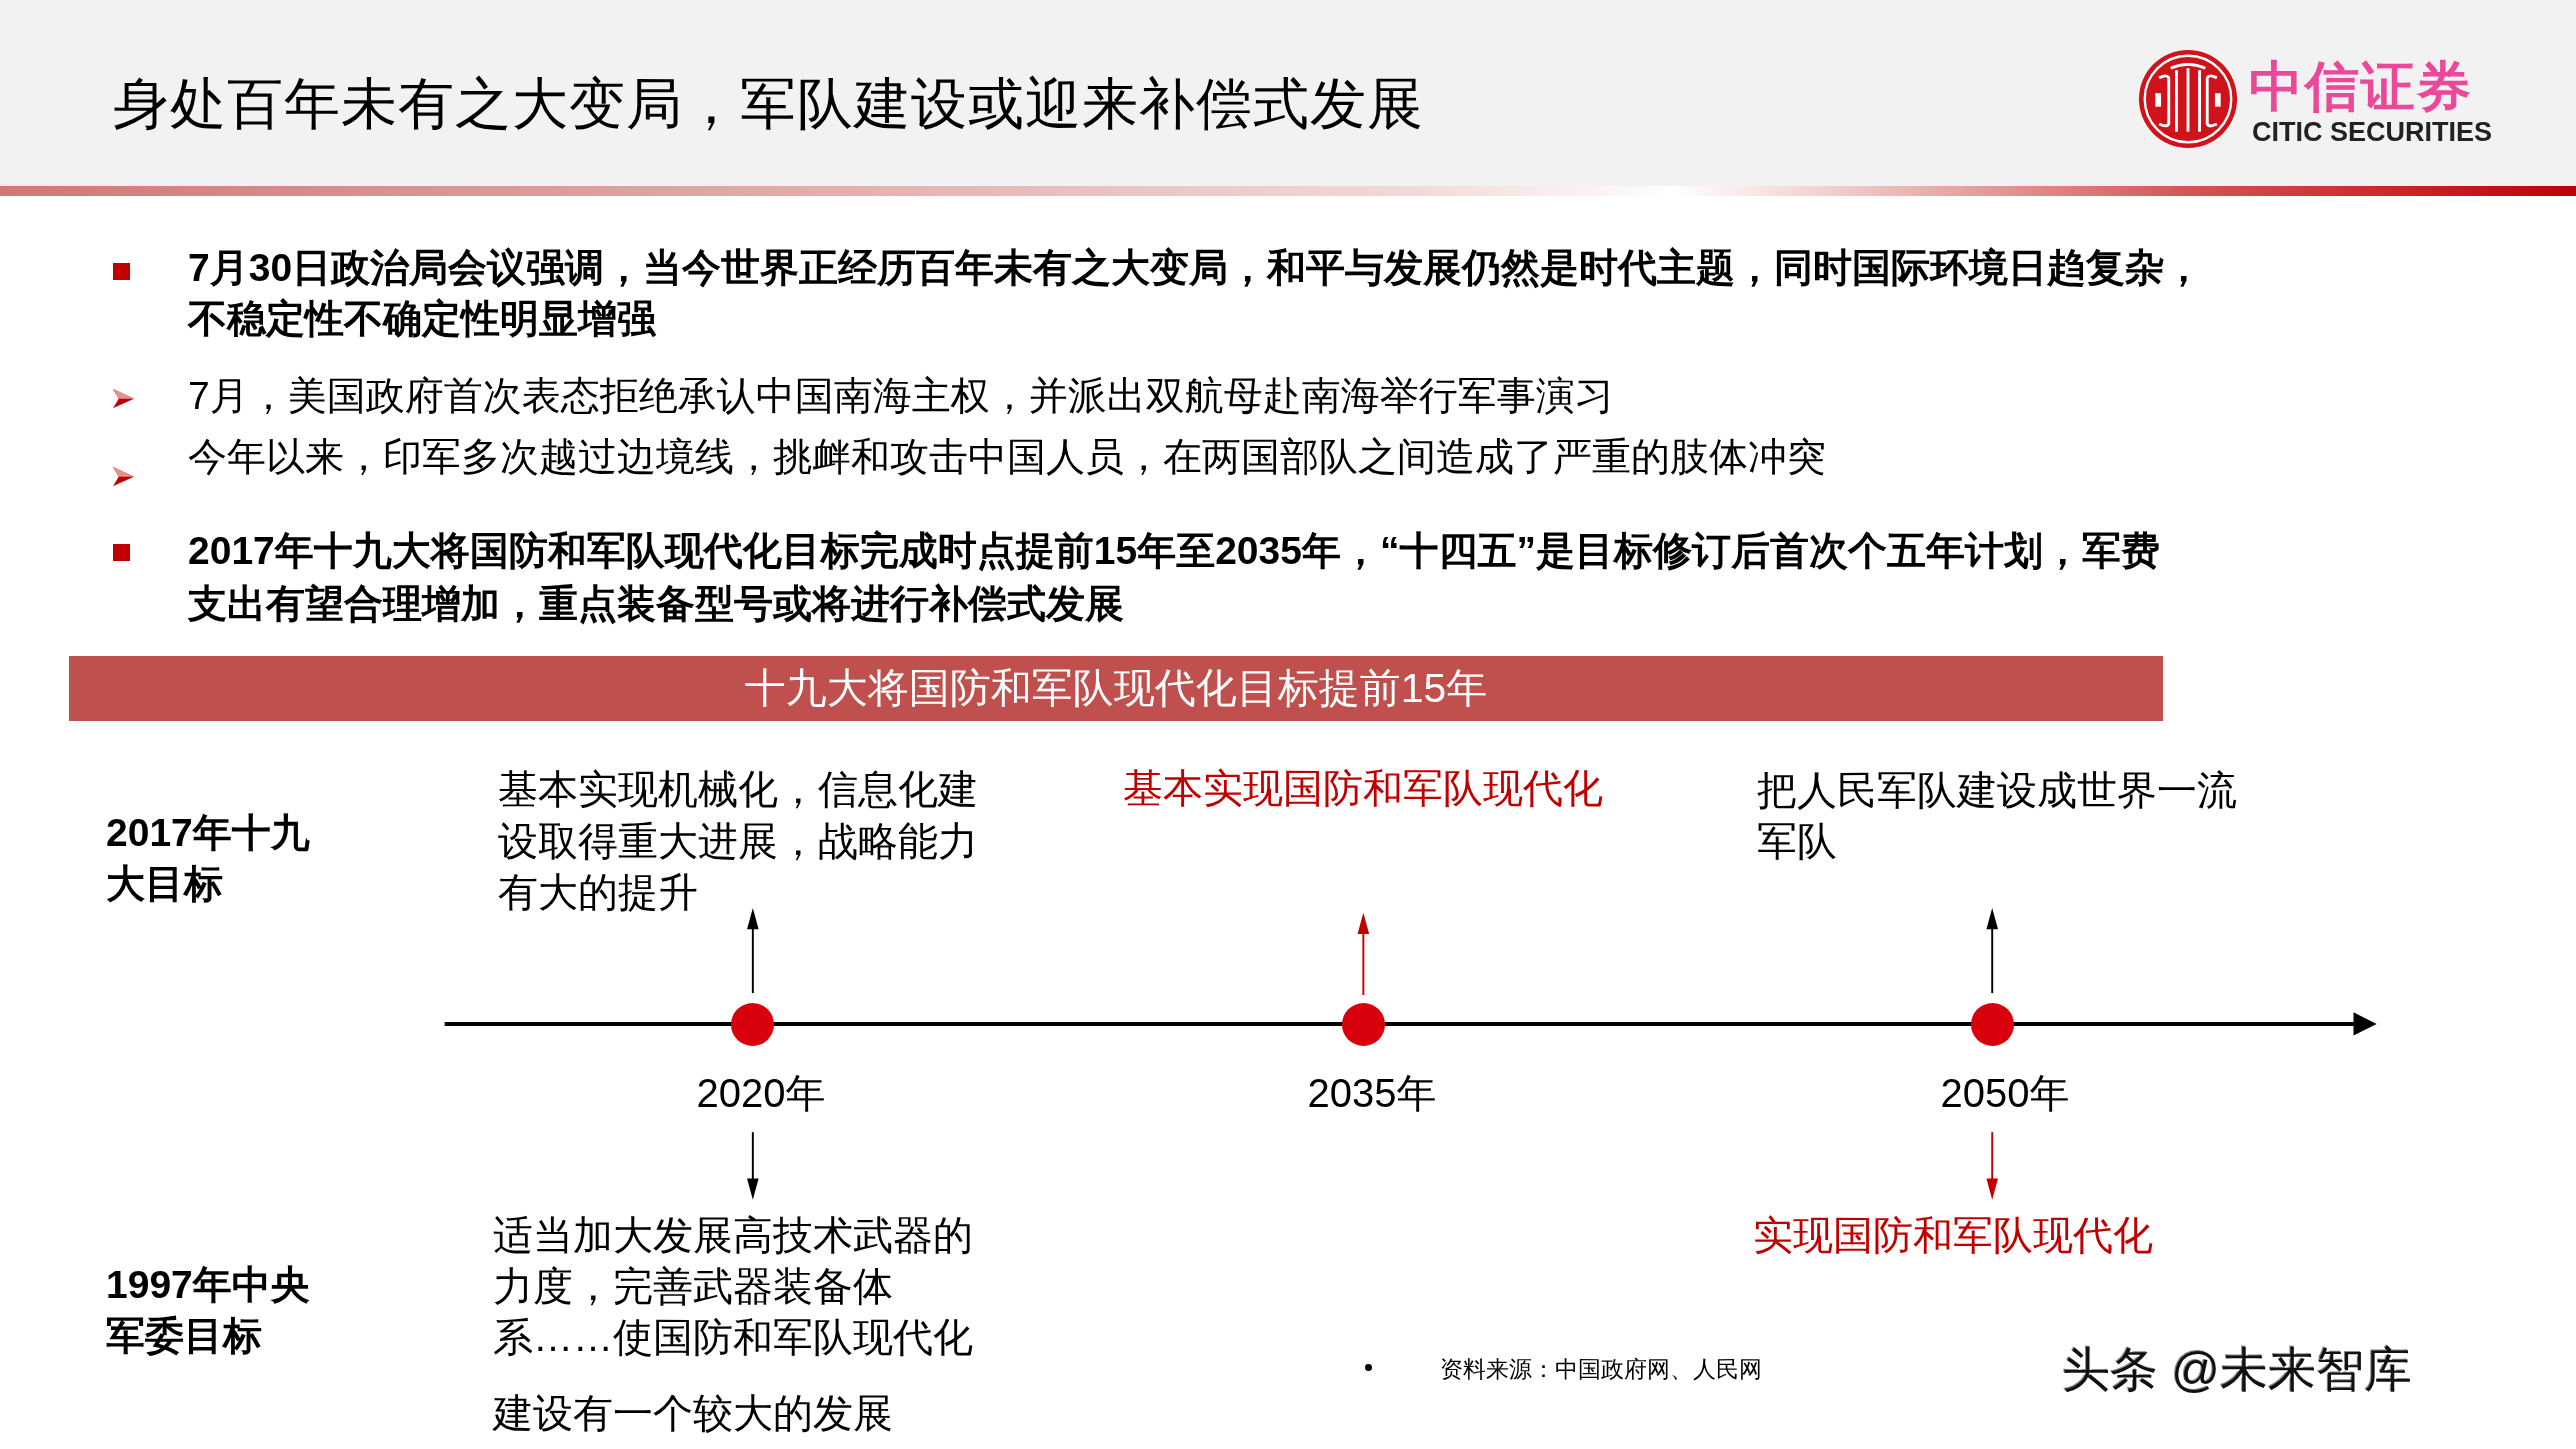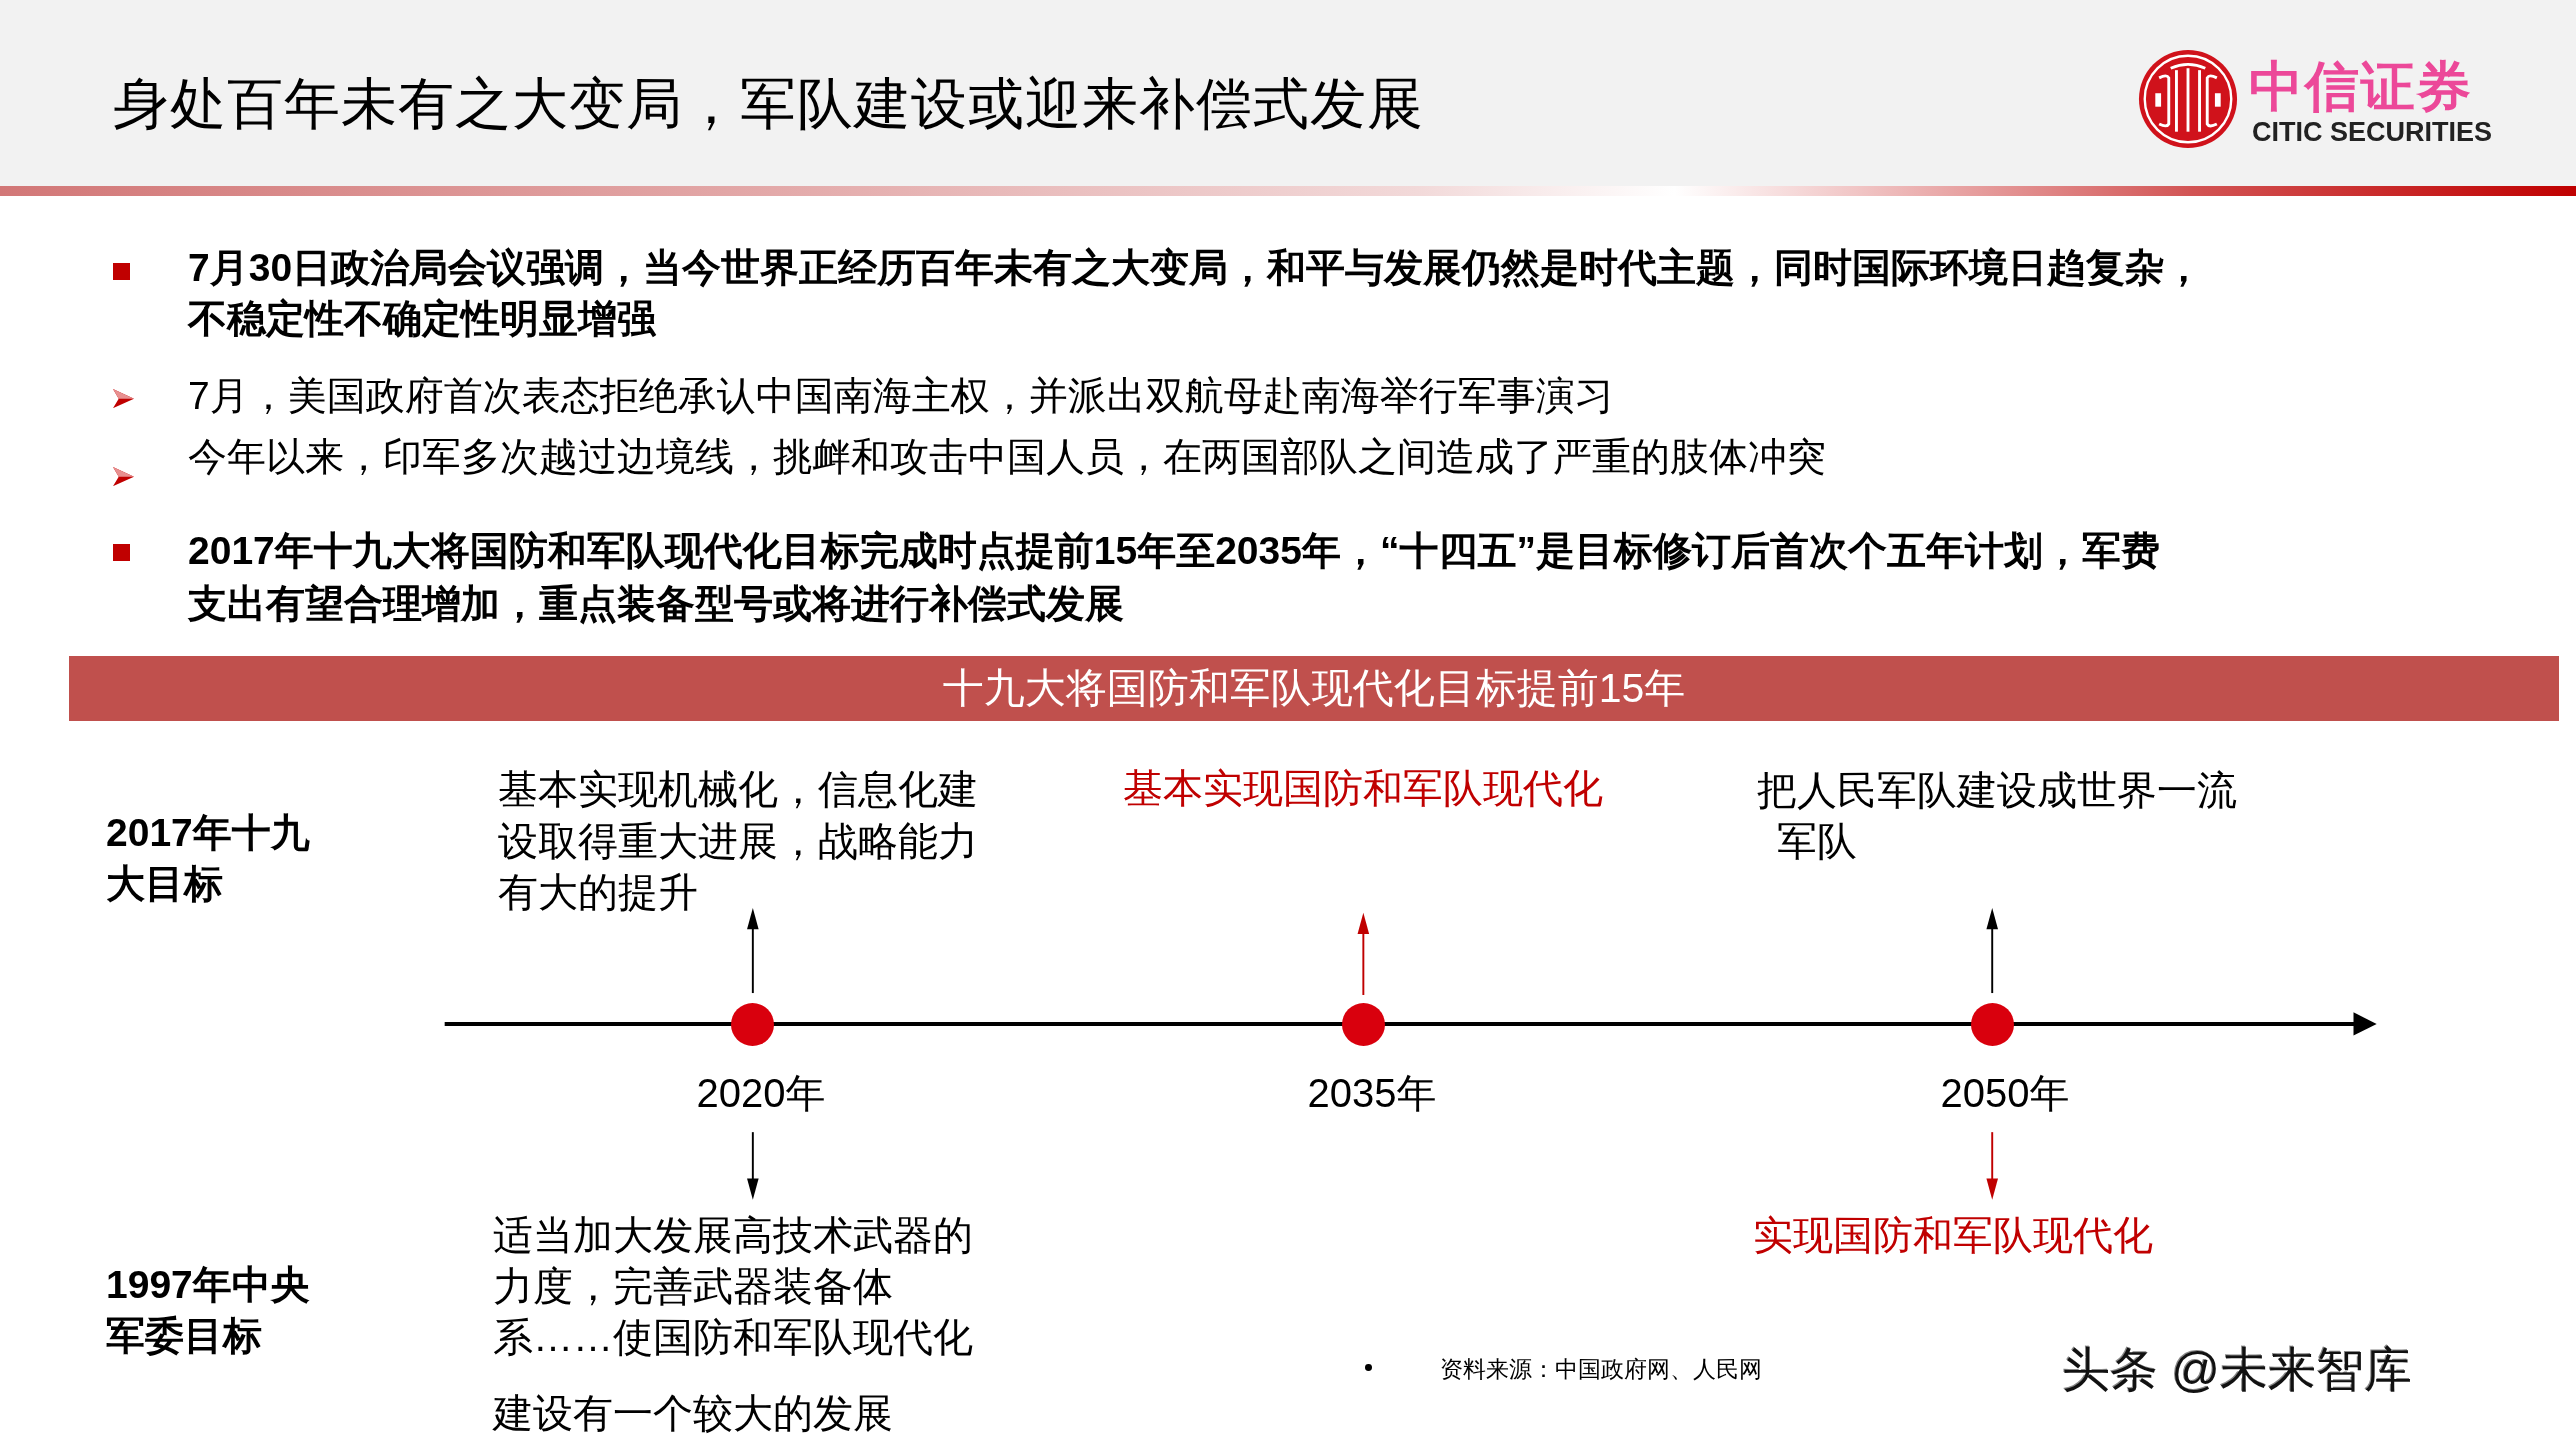--- a/index.html
+++ b/index.html
@@ -12,21 +12,21 @@
   .title { left:113px; top:70px; font-size:56px; line-height:68px; white-space:nowrap; font-weight:normal; letter-spacing:1px; }
   .logo-circle { left:2138px; top:49px; width:100px; height:100px; }
   .logo-cn { left:2249px; top:56px; font-family:"DejaVu Serif","Liberation Serif",serif; font-size:54px; font-weight:bold; line-height:60px; color:#ec4899; letter-spacing:1.9px; white-space:nowrap; }
   .logo-en { left:2252px; top:117px; font-size:27px; font-weight:bold; line-height:31px; color:#222; white-space:nowrap; letter-spacing:0px; }
 
   .bullet-sq { width:17.4px; height:17.4px; background:#C00000; }
   .bullet-arrow { width:21px; height:19.3px; }
   .btext { font-size:39px; line-height:52px; white-space:nowrap; }
   .btext.bold { font-weight:bold; }
 
-  .banner { left:69px; top:656px; width:2490px; height:65px; background:#C0504D; color:#fff;
+  .banner { left:69px; top:656px; width:2094px; height:65px; background:#C0504D; color:#fff;
             font-size:41px; line-height:65px; text-align:center; }
 
   .tl-text { font-size:40px; line-height:51px; white-space:nowrap; }
   .tl-label { font-size:39px; line-height:51px; font-weight:bold; white-space:nowrap; }
   .red { color:#C00000; }
   .year { font-size:40px; line-height:48px; white-space:nowrap; transform:translateX(-50%); }
   .source { left:1440px; top:1355px; font-size:23px; line-height:29px; white-space:nowrap; }
   .source-dot { left:1365px; top:1364px; width:6.8px; height:6.8px; border-radius:50%; background:#000; }
   .watermark { left:2062px; top:1326px; font-size:48px; line-height:87px; color:#111; white-space:nowrap;
                text-shadow:1.9px 1.9px 0 #fff, -1px -1px 0 #888; }
@@ -85,21 +85,21 @@
 <div class="abs tl-label" style="left:106px; top:1259px;">1997年中央</div>
 <div class="abs tl-label" style="left:106px; top:1310px;">军委目标</div>
 
 <div class="abs tl-text" style="left:498px; top:764px;">基本实现机械化，信息化建</div>
 <div class="abs tl-text" style="left:498px; top:816px;">设取得重大进展，战略能力</div>
 <div class="abs tl-text" style="left:498px; top:867px;">有大的提升</div>
 
 <div class="abs tl-text red" style="left:1123px; top:763px;">基本实现国防和军队现代化</div>
 
 <div class="abs tl-text" style="left:1757px; top:765px;">把人民军队建设成世界一流</div>
-<div class="abs tl-text" style="left:1757px; top:816px;margin-left:20px;">军队</div>
+<div class="abs tl-text" style="left:1757px; top:816px;">军队</div>
 
 <svg class="abs" style="left:0; top:0;" width="2576" height="1449" viewBox="0 0 2666 1500">
   <defs>
     <marker id="ahB" markerWidth="10" markerHeight="10" refX="5" refY="9" orient="auto-start-reverse" markerUnits="userSpaceOnUse"></marker>
   </defs>
 
   <line x1="460" y1="1060" x2="2440" y2="1060" stroke="#000" stroke-width="4"></line>
   <polygon points="2436,1048 2460,1060 2436,1072" fill="#000"></polygon>
 
   <line x1="779" y1="1028" x2="779" y2="960" stroke="#000" stroke-width="2"></line>

